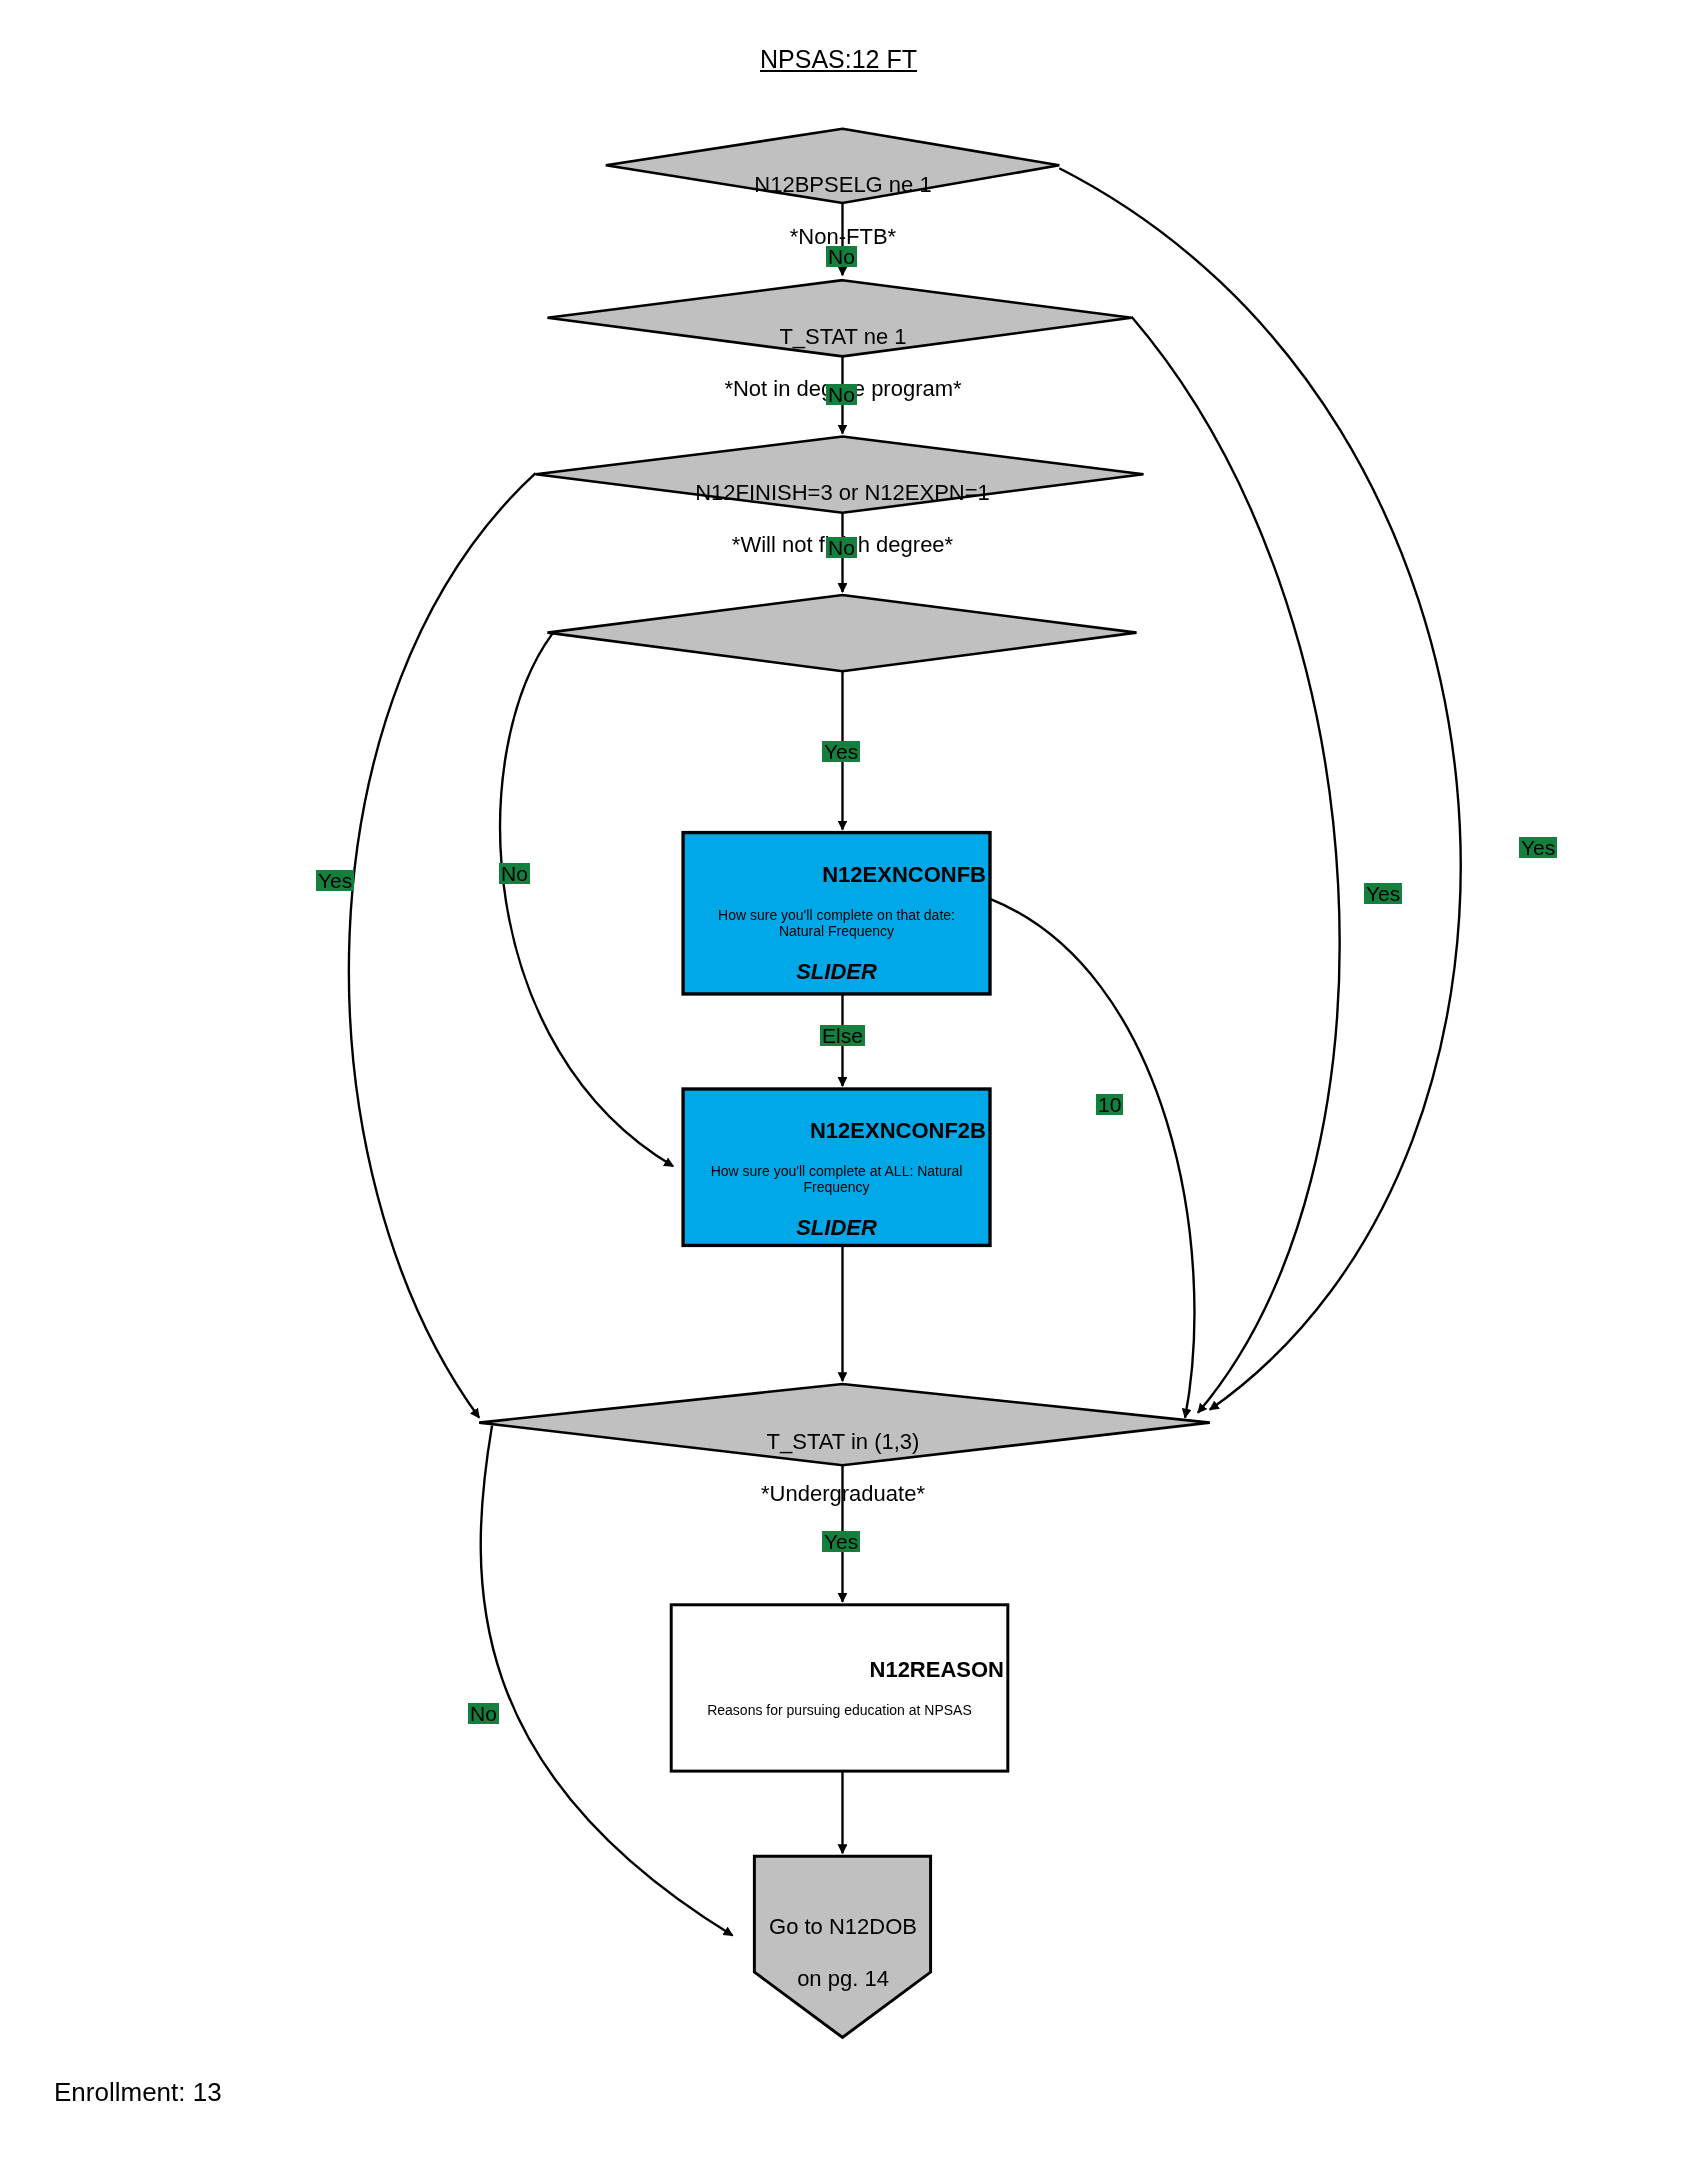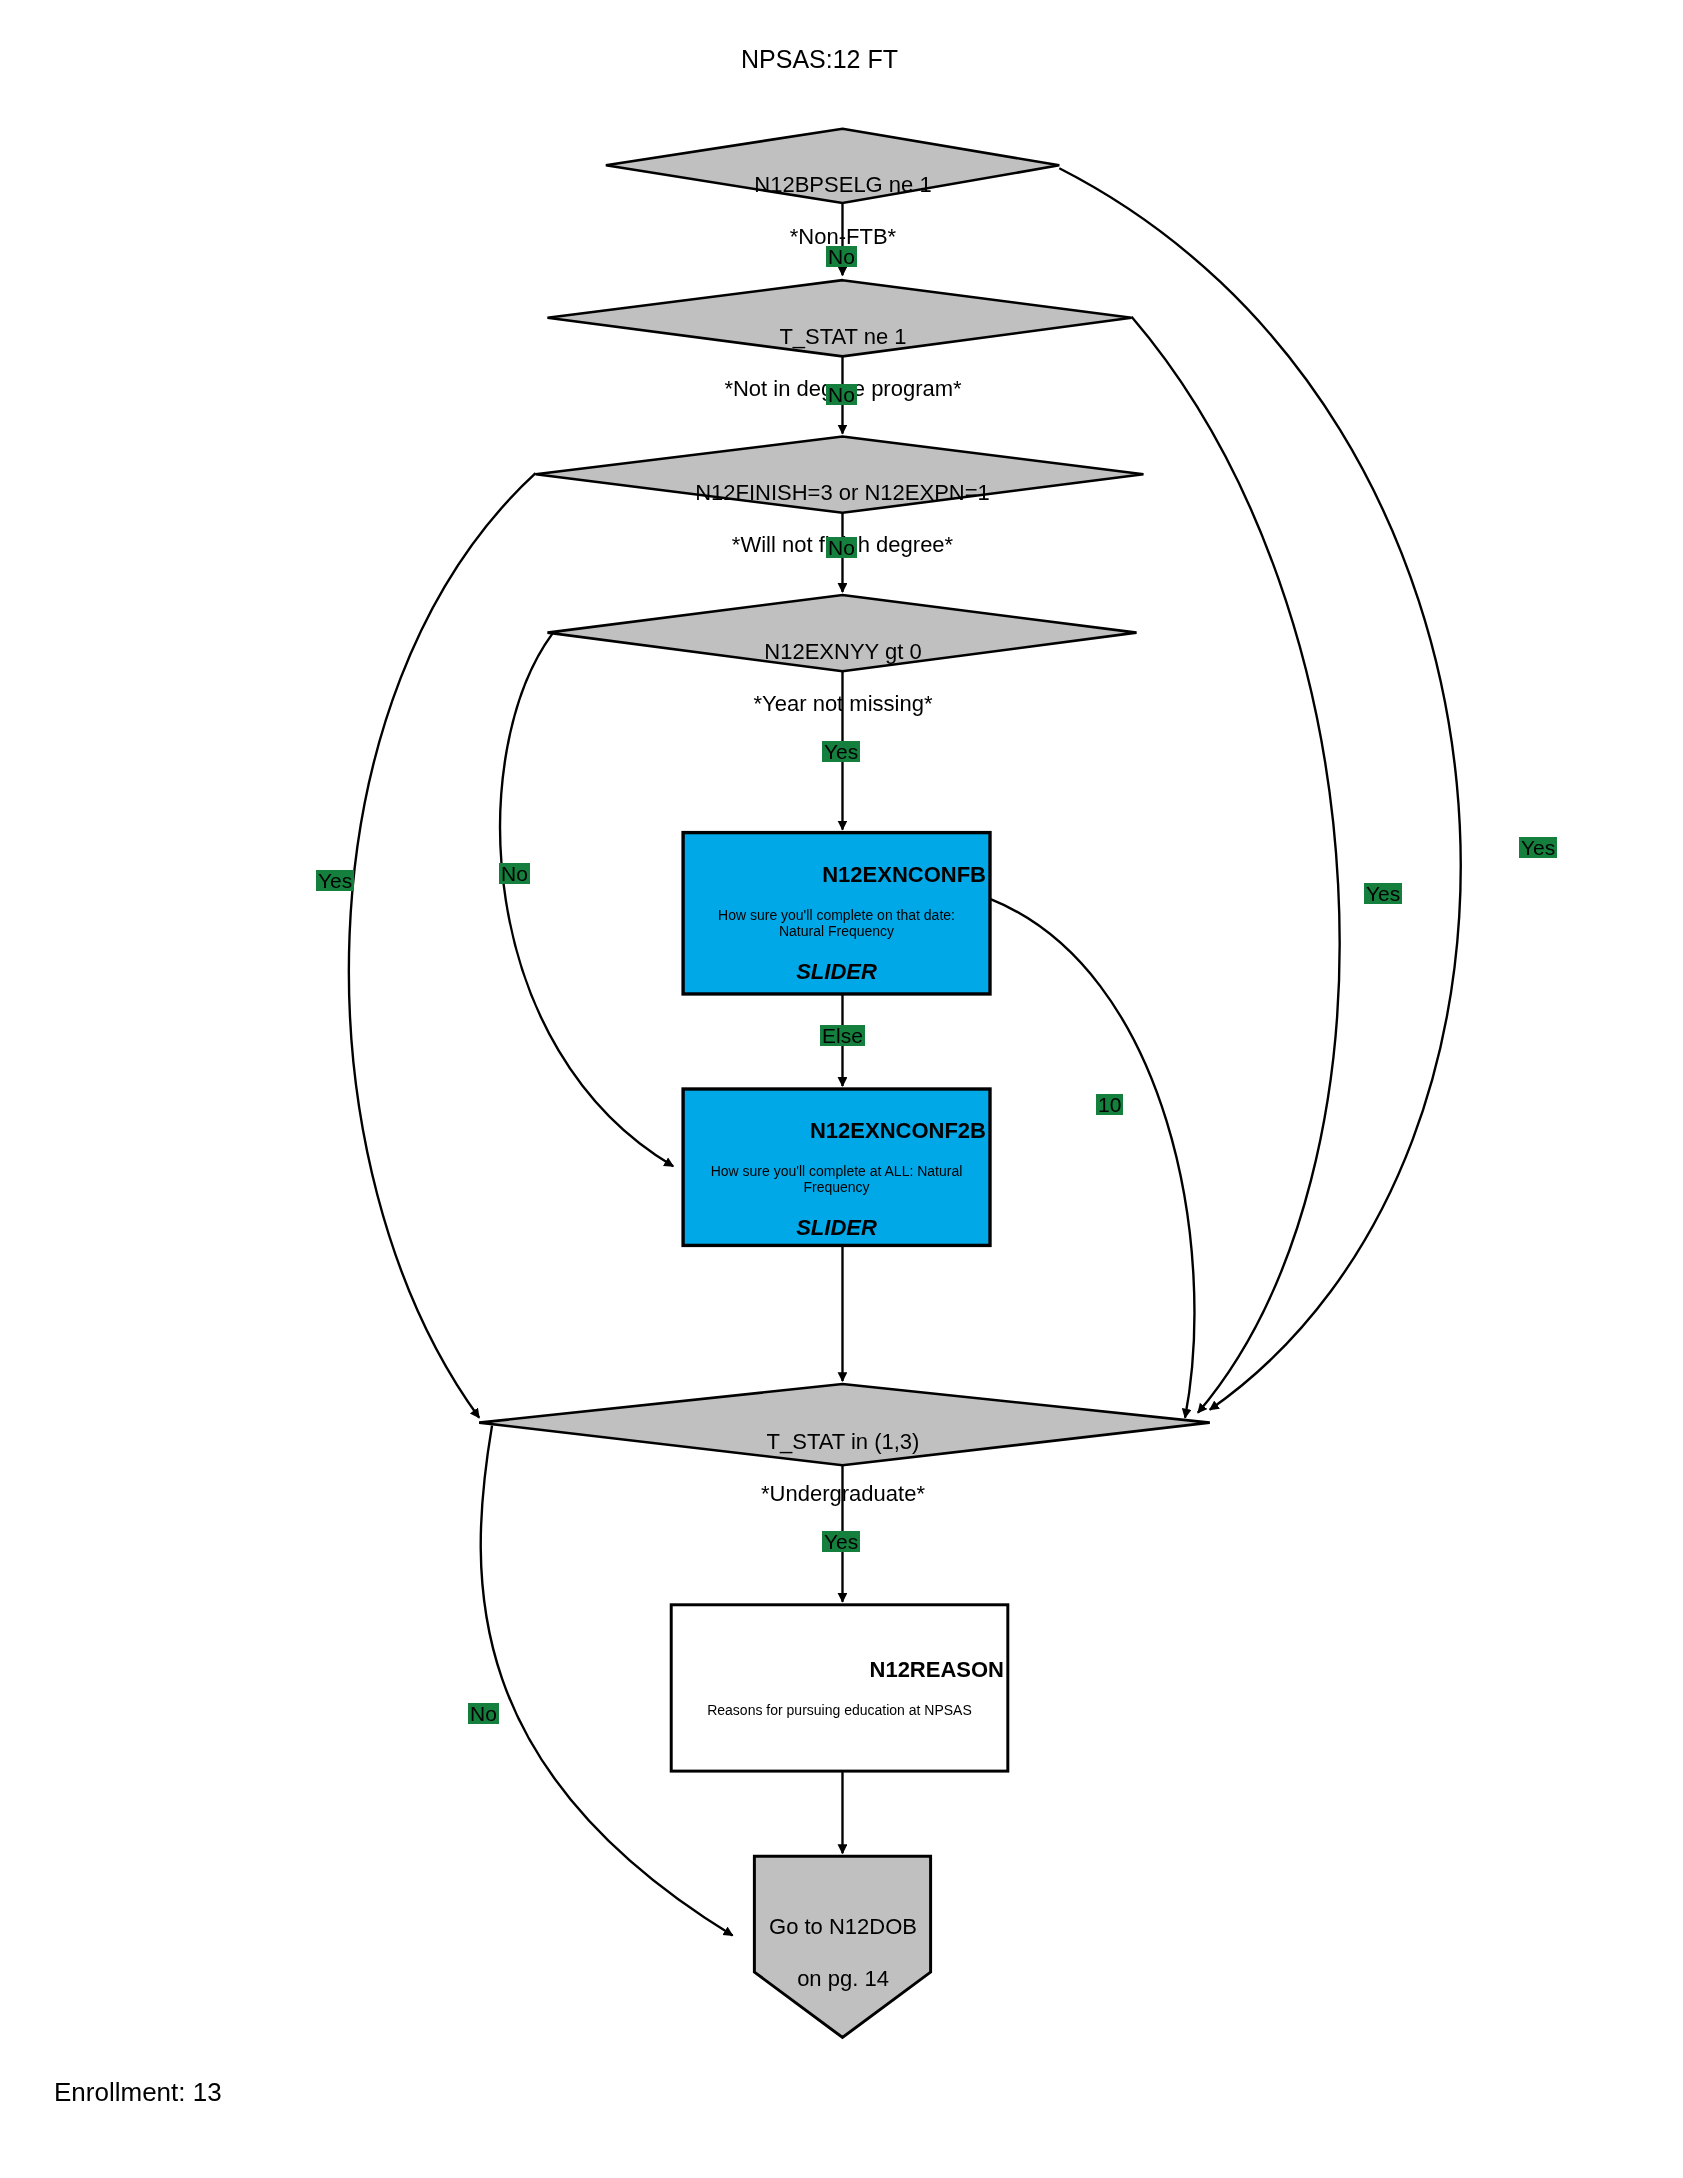--- a/index.html
+++ b/index.html
@@ -73,21 +73,21 @@
   }
   .goto-text {
     font-size: 22px;
   }
 </style>
 </head>
 <body>
 
 <div id="canvas">
 
-  <div class="title-text" style="left:741px; top:45px;">NPSAS:12 FT</div>
+  <div class="title-text" style="left:760px; top:45px;text-decoration:underline;">NPSAS:12 FT</div>
 
   <svg class="flow-svg" viewBox="0 0 1700 2200">
     <defs>
       <marker id="arrow" markerWidth="12" markerHeight="12" refX="9" refY="5" orient="auto" markerUnits="userSpaceOnUse">
         <path d="M0,0 L10,5 L0,10 z" fill="#000000"></path>
       </marker>
     </defs>
 
     <g stroke="#000000" stroke-width="2.4" fill="none">
 
@@ -147,24 +147,20 @@
   <div class="node-text dec-text" style="left:625px; top:298px; width:436px;">
     <div>T_STAT ne 1</div>
     <div>*Not in degree program*</div>
   </div>
 
   <div class="node-text dec-text" style="left:595px; top:454px; width:495px;">
     <div>N12FINISH=3 or N12EXPN=1</div>
     <div>*Will not finish degree*</div>
   </div>
 
-  <div class="node-text dec-text" style="left:645px; top:613px; width:396px;">
-    <div>N12EXNYY gt 0</div>
-    <div>*Year not missing*</div>
-  </div>
 
   <div class="node-text" style="left:687px; top:843px; width:299px;">
     <div class="q-name">N12EXNCONFB</div>
     <div class="q-body">How sure you'll complete on that date:
 Natural Frequency</div>
     <div class="q-slider">SLIDER</div>
   </div>
 
   <div class="node-text" style="left:687px; top:1099px; width:299px;">
     <div class="q-name">N12EXNCONF2B</div>

